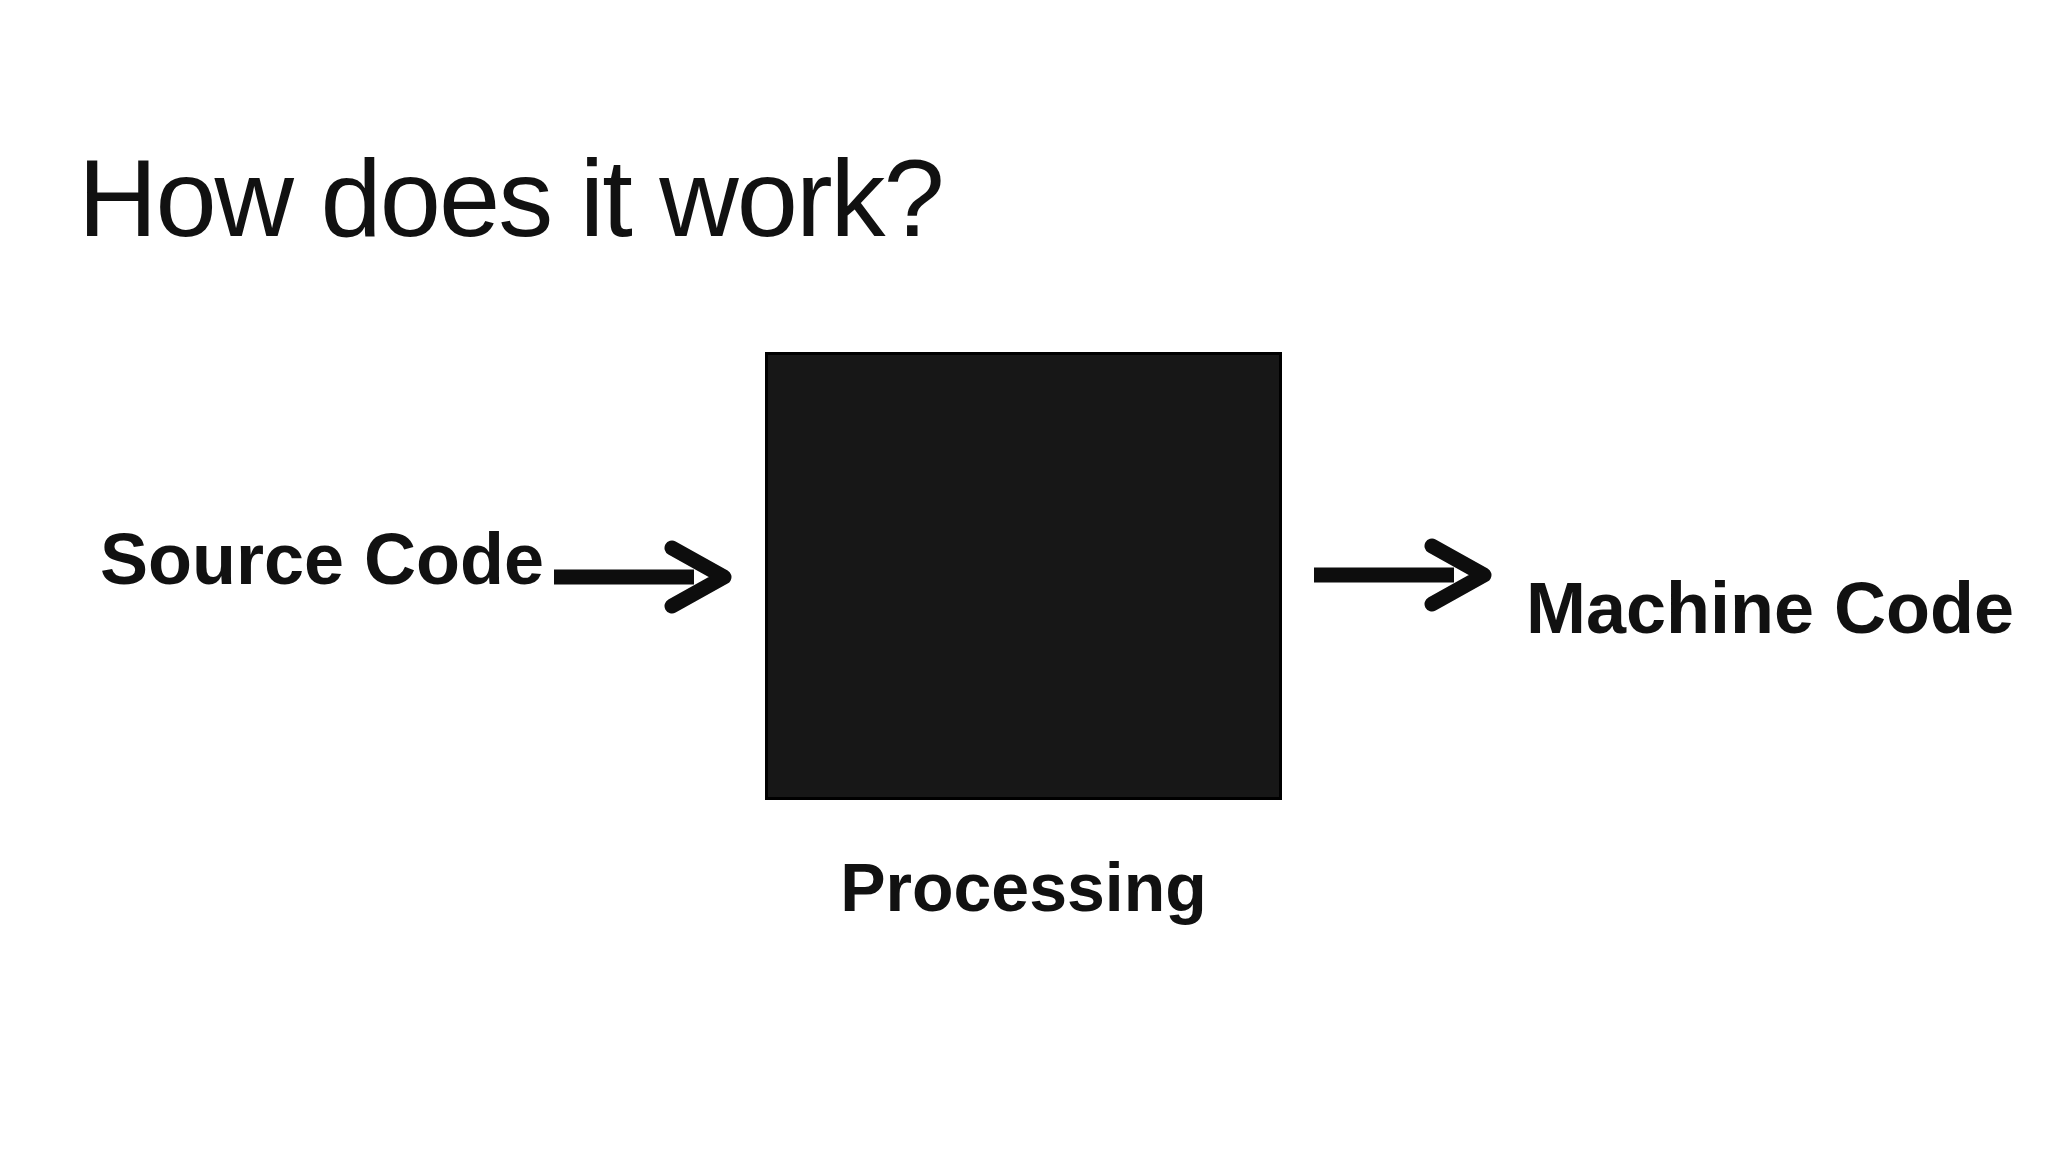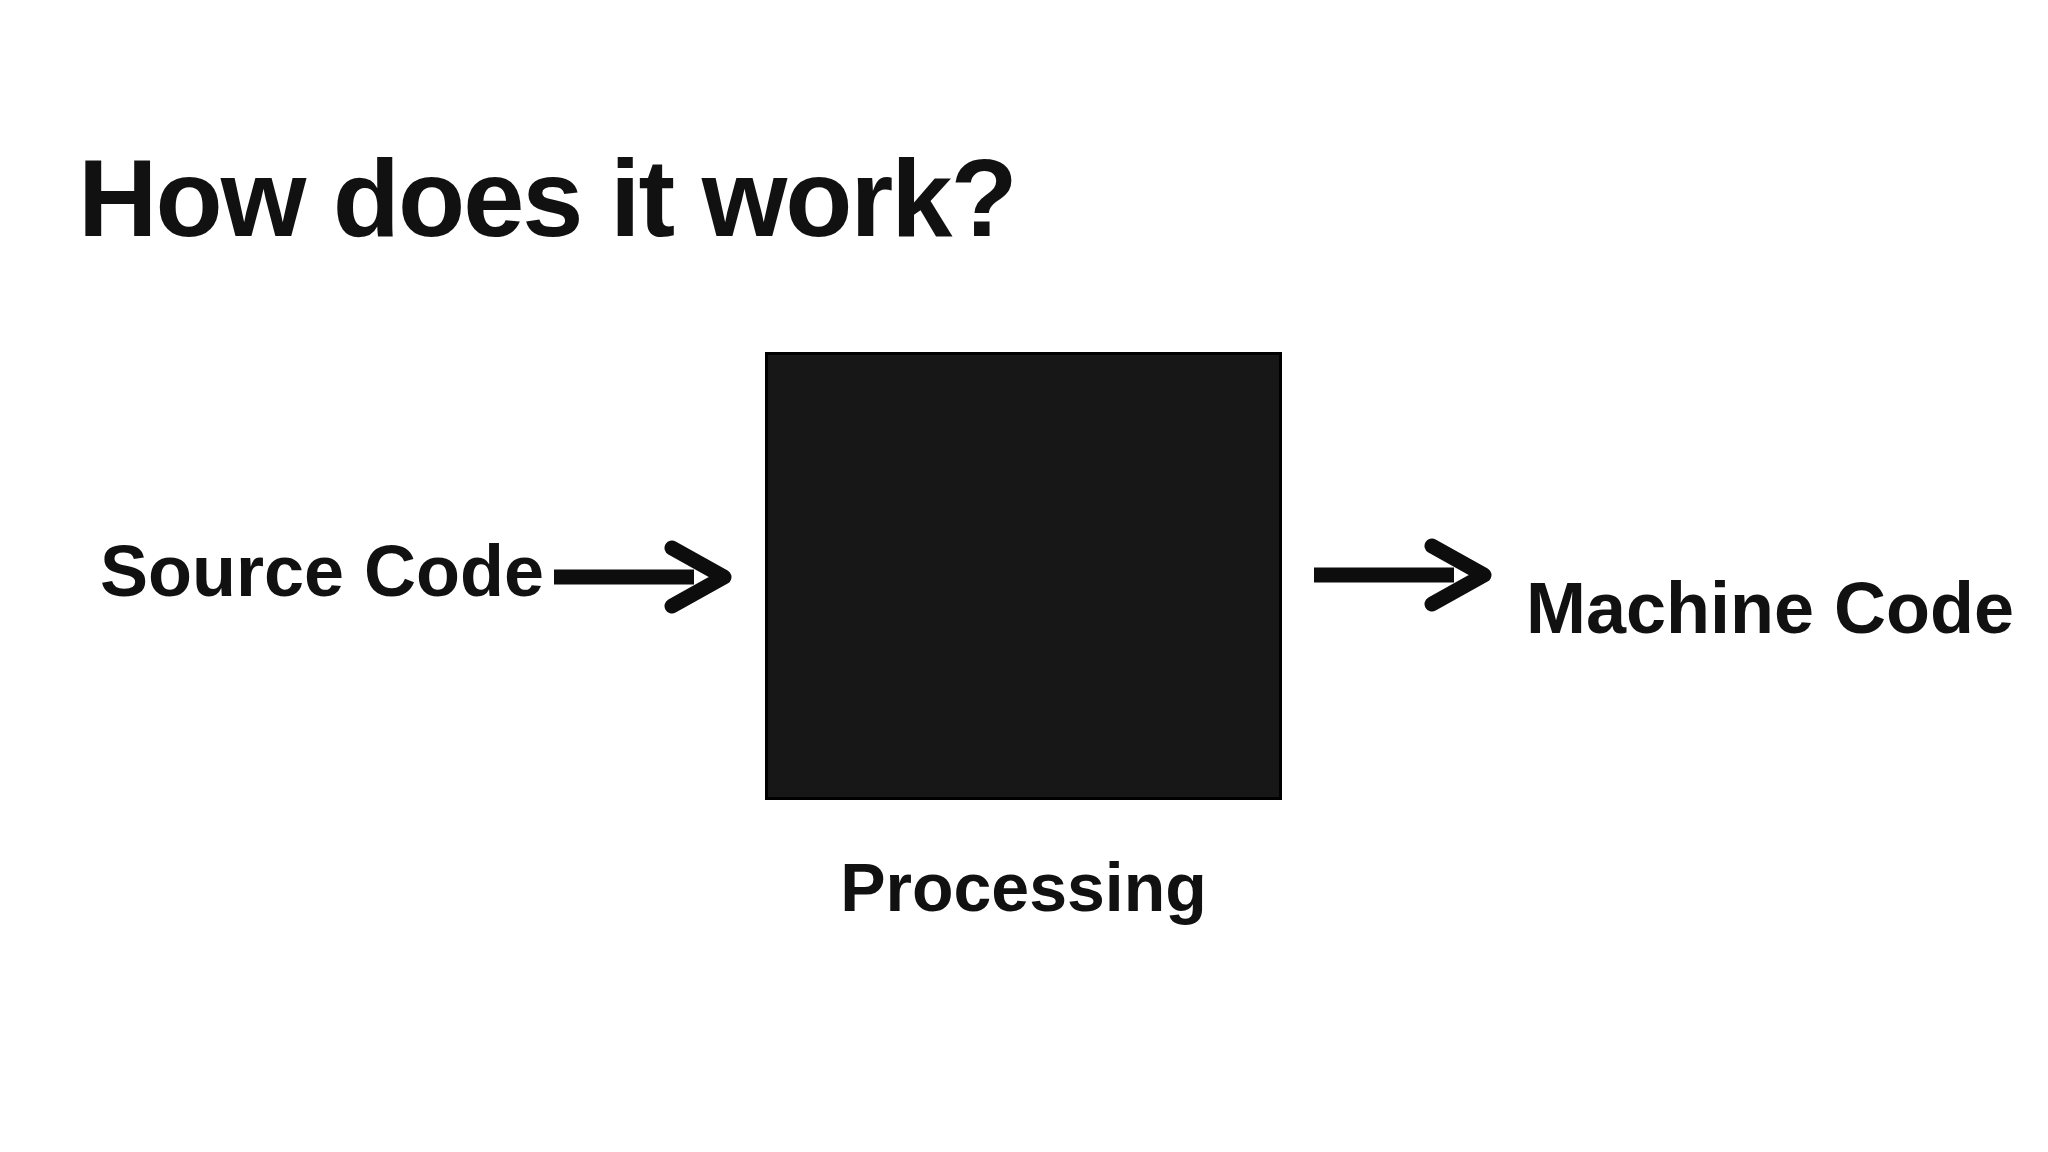--- a/index.html
+++ b/index.html
@@ -14,34 +14,34 @@
     background: var(--background, #ffffff);
     overflow: hidden;
     font-family: "Liberation Sans", sans-serif;
     color: var(--text, #111111);
   }
   .slide-title {
     position: absolute;
     left: 78px;
     top: 58px;
     font-size: 110px;
-    font-weight: 700;
+    font-weight: 400;
     letter-spacing: -2px;
     line-height: 1.2;
     white-space: nowrap;
   }
   .io-label {
     position: absolute;
     font-size: 72px;
     font-weight: 700;
     white-space: nowrap;
   }
   .source-label {
     left: 100px;
-    top: 530px;
+    top: 518px;
   }
   .arrow {
     position: absolute;
     width: 186px;
     height: 80px;
     color: var(--arrow, #0d0d0d);
   }
   .arrow svg {
     width: 100%;
     height: 100%;

